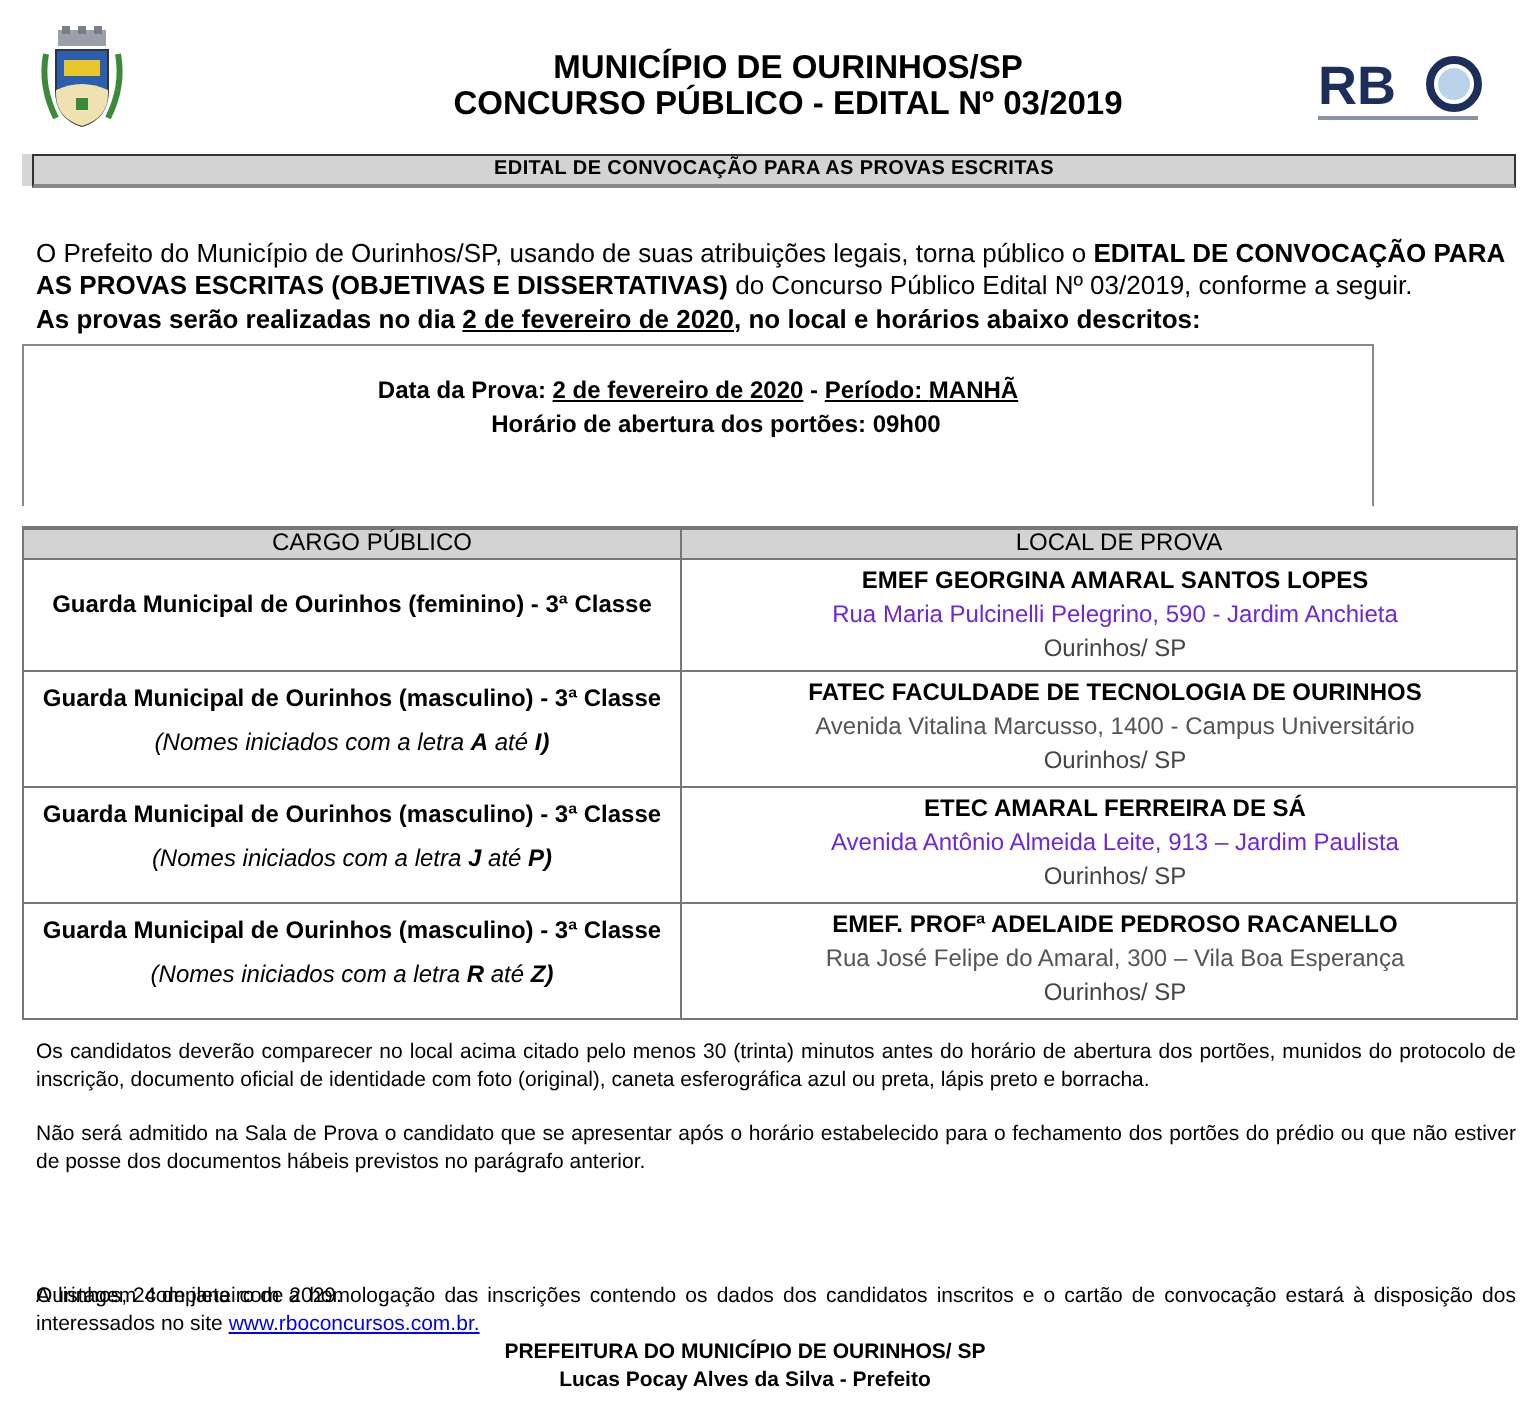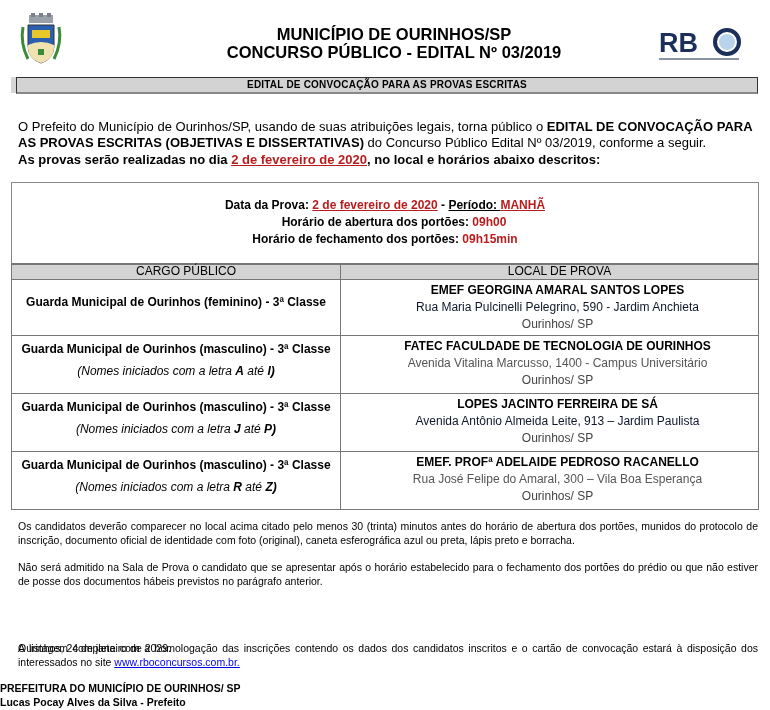--- a/index.html
+++ b/index.html
@@ -14,49 +14,49 @@
 
   .section-bar { position: absolute; left: 11px; top: 77px; width: 717px; height: 17px; }
   .section-bar .stub { position: absolute; left: 0; top: 0; width: 5px; height: 16px; background: #d6d6d6; }
   .section-bar .bar { position: absolute; left: 5px; top: 0; width: 742px; height: 17px; background: #d3d3d3;
       border: 1px solid #333; border-bottom: 2px solid #888; text-align: center;
       font-weight: bold; font-size: 10px; line-height: 14px; letter-spacing: 0.2px; }
 
   .intro { position: absolute; left: 18px; top: 107px; width: 740px; font-size: 13px; line-height: 15.5px; margin-top: 12px; }
   .intro b { font-weight: bold; }
   .date-line { position: absolute; left: 18px; top: 152px; font-size: 13px; font-weight: bold; }
-  .red { color: #b91c1c; }
+  .red { color: #000000; }
   .u { text-decoration: underline; }
 
-  .exam-box { position: absolute; left: 11px; top: 182px; width: 748px; height: 81px; border: 1px solid #888; border-bottom: none; }
+  .exam-box { position: absolute; left: 11px; top: 172px; width: 676px; height: 81px; border: 1px solid #888; border-bottom: none; }
   .exam-box .info { position: absolute; left: 0; top: 14px; width: 100%; text-align: center; font-weight: bold; font-size: 12px; line-height: 17px; }
 
   .tbl { position: absolute; left: 11px; top: 263px; width: 748px; border-collapse: collapse; }
   .tbl th { background: #d3d3d3; font-weight: bold; font-size: 12px; height: 15px; line-height: 13px;
       border-top: 2px solid #777; border-bottom: 1px solid #777; text-align: center; font-weight: normal; padding-left: 20px; }
   .tbl td { border: 1px solid #777; text-align: center; vertical-align: top; font-size: 12px; }
   .tbl td.cargo { width: 329px; padding-top: 10px; }
   .tbl td.local { padding-top: 2px; line-height: 17px; padding-left: 16px; }
   .tbl tr.r1 td { height: 56px; }
   .tbl tr.rn td { height: 58px; }
   .tbl td.cargo .c-title { font-weight: bold; line-height: 14px; }
   .tbl td.cargo .c-note { font-style: italic; margin-top: 8px; line-height: 14px; }
   .tbl td.cargo .c-note b { font-weight: bold; }
   .tbl td.local .l-name { font-weight: bold; }
-  .tbl td.local .l-addr { color: #0f172a; }
+  .tbl td.local .l-addr { color: #6d28d9; }
   .tbl td.local .l-city { color: #444; }
   .tbl tr.rn td.cargo { padding-top: 6px; }
 
   .para { position: absolute; left: 18px; width: 740px; font-size: 10.5px; line-height: 13.5px; text-align: justify; }
   .p1 { top: 520px; }
   .p2 { top: 561px; }
   .p3 { top: 602px; margin-top: 40px; }
   .link { color: #0000ee; text-decoration: underline; }
   .place-date { position: absolute; left: 18px; top: 642px; font-size: 10.5px; }
-  .sign { position: absolute; left: 0; top: 669px; width: 770px; text-align: left; font-weight: bold; font-size: 10.5px; line-height: 14px; padding-right: 25px; margin-top: 12px; }
+  .sign { position: absolute; left: 0; top: 669px; width: 770px; text-align: center; font-weight: bold; font-size: 10.5px; line-height: 14px; padding-right: 25px; }
 </style>
 </head>
 <body>
 
 <div class="header">
   <svg class="crest" viewBox="0 0 46 52">
     <rect x="11" y="2" width="24" height="8" fill="#9aa0a8"></rect>
     <rect x="13" y="0" width="4" height="4" fill="#7a808a"></rect>
     <rect x="21" y="0" width="4" height="4" fill="#7a808a"></rect>
     <rect x="29" y="0" width="4" height="4" fill="#7a808a"></rect>
@@ -85,21 +85,20 @@
 </div>
 
 <div class="intro"><span>O Prefeito do Município de Ourinhos/SP, usando de suas atribuições legais, torna público o </span><b>EDITAL DE CONVOCAÇÃO PARA AS PROVAS ESCRITAS (OBJETIVAS E DISSERTATIVAS)</b><span> do Concurso Público Edital Nº 03/2019, conforme a seguir.</span></div>
 
 <div class="date-line"><span>As provas serão realizadas no dia </span><span class="red u">2 de fevereiro de 2020</span><span>, no local e horários abaixo descritos:</span></div>
 
 <div class="exam-box">
   <div class="info">
     <div><span>Data da Prova: </span><span class="red u">2 de fevereiro de 2020</span><span> - </span><span class="u">Período: </span><span class="red u">MANHÃ</span></div>
     <div style="padding-left:18px;text-align:center;"><span>Horário de abertura dos portões: </span><span class="red">09h00</span></div>
-    <div><span>Horário de fechamento dos portões: </span><span class="red">09h15min</span></div>
   </div>
 </div>
 
 <table class="tbl">
   <thead>
     <tr>
       <th style="border-left:1px solid #777;border-right:1px solid #777;">CARGO PÚBLICO</th>
       <th style="border-right:1px solid #777;">LOCAL DE PROVA</th>
     </tr>
   </thead>
@@ -124,21 +123,21 @@
         <div class="l-addr" style="color:#555;">Avenida Vitalina Marcusso, 1400 - Campus Universitário</div>
         <div class="l-city">Ourinhos/ SP</div>
       </td>
     </tr>
     <tr class="rn">
       <td class="cargo">
         <div class="c-title">Guarda Municipal de Ourinhos (masculino) -  3ª Classe</div>
         <div class="c-note"><span>(Nomes iniciados com a letra </span><b>J</b><span> até </span><b>P)</b></div>
       </td>
       <td class="local">
-        <div class="l-name">LOPES JACINTO FERREIRA DE SÁ</div>
+        <div class="l-name">ETEC AMARAL FERREIRA DE SÁ</div>
         <div class="l-addr">Avenida Antônio Almeida Leite, 913 – Jardim Paulista</div>
         <div class="l-city">Ourinhos/ SP</div>
       </td>
     </tr>
     <tr class="rn">
       <td class="cargo">
         <div class="c-title">Guarda Municipal de Ourinhos (masculino) -  3ª Classe</div>
         <div class="c-note"><span>(Nomes iniciados com a letra </span><b>R</b><span> até </span><b>Z)</b></div>
       </td>
       <td class="local">

